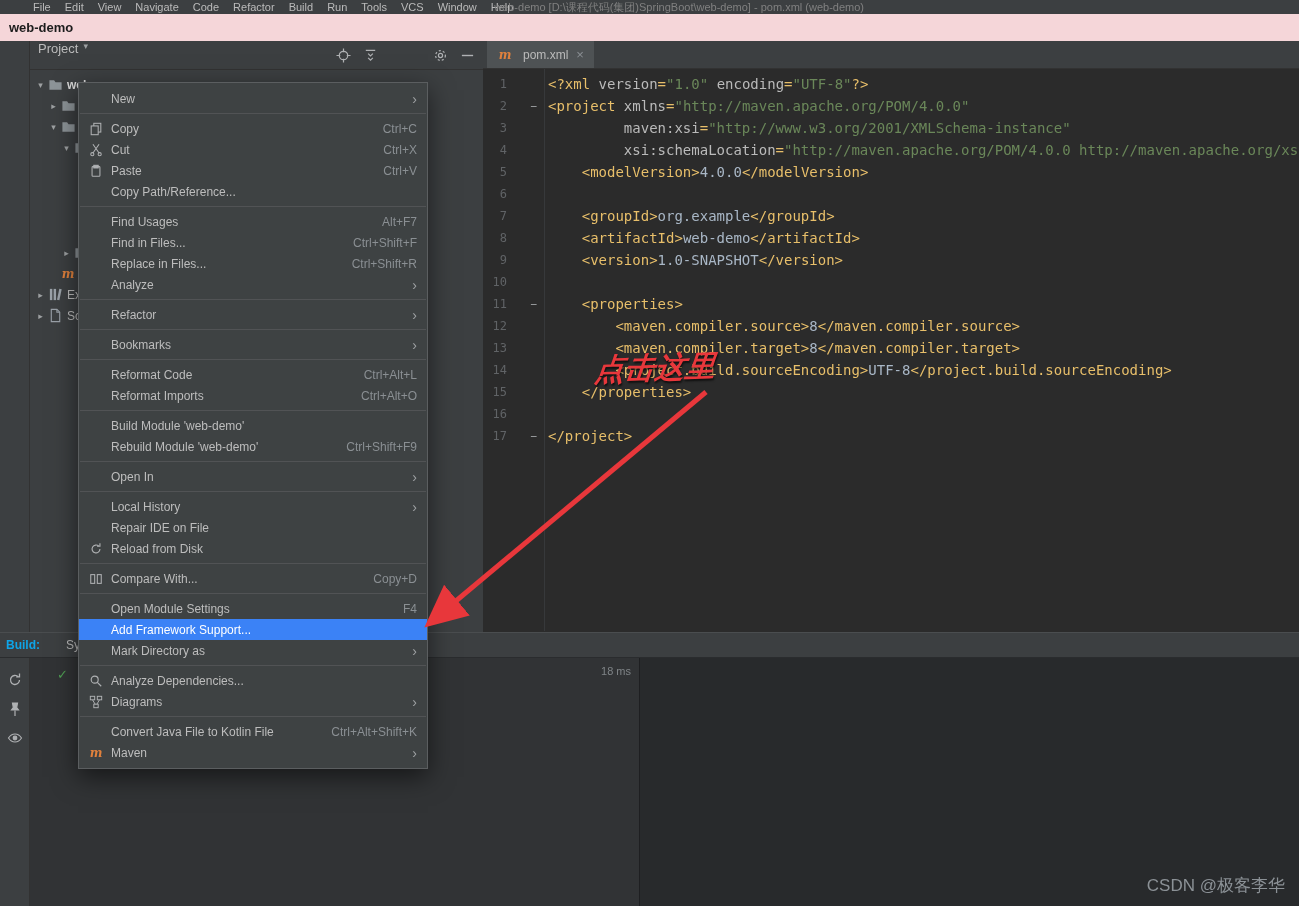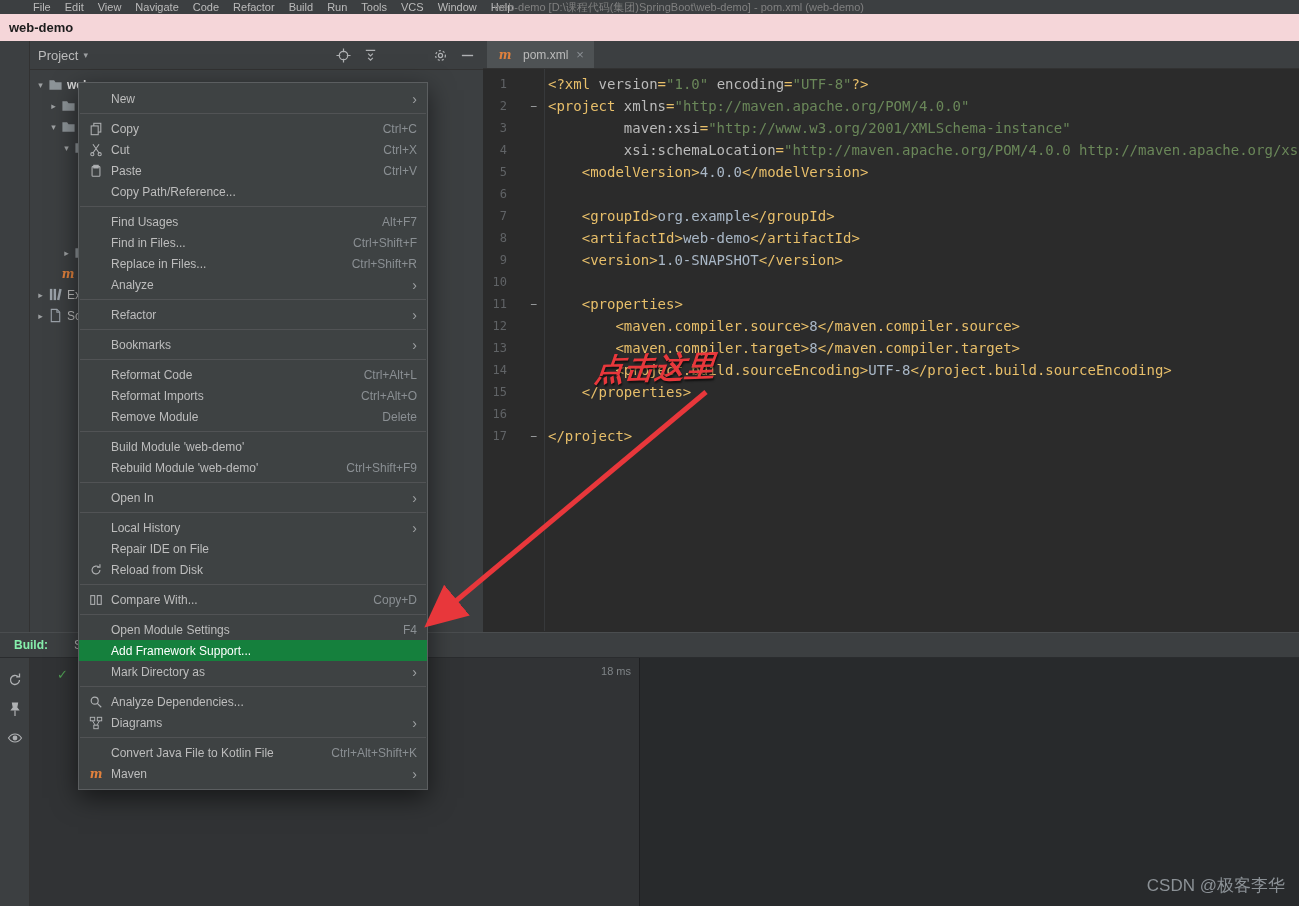--- a/index.html
+++ b/index.html
@@ -12,21 +12,21 @@
   .mb-item{padding:0 7px;color:#bbbbbb;white-space:nowrap;}
   .mb-title{position:absolute;left:50%;transform:translateX(-42%);color:#808080;white-space:nowrap;}
   
   .navbar{position:absolute;top:14px;left:0;right:0;height:27px;background:#f5d6d9;
     display:flex;align-items:center;padding-left:9px;box-sizing:border-box;}
   .navbar .crumb{color:#1c1c1c;font-weight:bold;font-size:13px;}
   
   .activity-bar{position:absolute;top:41px;left:0;width:30px;height:591px;background:#3c3f41;border-right:1px solid #323232;box-sizing:border-box;}
   
   .project-panel{position:absolute;top:41px;left:30px;width:453px;height:591px;background:#3c3f41;box-sizing:border-box;}
-  .project-header{height:29px;display:flex;align-items:center;padding:0 8px;border-bottom:1px solid #323232;box-sizing:border-box;}
+  .project-header{height:29px;display:flex;padding:0 8px;border-bottom:1px solid #323232;box-sizing:border-box;}
   .ph-title{font-size:13px;color:#bbbbbb;}
   .ph-caret{margin-left:5px;font-size:9px;color:#9da0a2;}
   .ph-icons{display:flex;align-items:center;gap:11px;margin-left:auto;}
   .ph-gap{width:32px;}
   .icon-btn{width:16px;height:16px;display:flex;align-items:center;justify-content:center;}
   .icon-btn svg{display:block;}
   .project-tree{padding-top:4px;font-size:12px;}
   .tree-row{height:21px;display:flex;align-items:center;white-space:nowrap;overflow:hidden;}
   .tree-chevron{width:13px;font-size:9px;color:#9da0a2;text-align:center;flex:none;}
   .tree-icon{width:16px;height:16px;margin-right:4px;flex:none;display:flex;align-items:center;justify-content:center;}
@@ -48,35 +48,35 @@
   .code-line{height:22px;line-height:22px;white-space:pre;padding-left:3px;}
   .tk-tag{color:#e8bf6a;}
   .tk-attr{color:#bababa;}
   .tk-str{color:#6a8759;}
   .tk-text{color:#a9b7c6;}
   .tk-plain{color:#a9b7c6;}
   
   .build-panel{position:absolute;top:632px;left:0;right:0;bottom:0;background:#313335;}
   .build-header{height:26px;background:#3c3f41;border-top:1px solid #4a4d4f;border-bottom:1px solid #2a2c2e;
     display:flex;align-items:center;font-size:12px;box-sizing:border-box;}
-  .build-label{padding-left:14px;color:#86efac;font-weight:bold;}
+  .build-label{padding-left:6px;color:#0ea5e9;font-weight:bold;}
   .build-tab{margin-left:26px;color:#bbbbbb;}
   .build-body{position:absolute;top:26px;left:0;right:0;bottom:0;display:flex;}
   .build-toolbar{width:30px;flex:none;background:#3c3f41;border-right:1px solid #323232;
     display:flex;flex-direction:column;align-items:center;padding-top:14px;gap:13px;box-sizing:border-box;}
   .build-left{width:610px;flex:none;background:#313335;position:relative;border-right:1px solid #1e1f21;box-sizing:border-box;}
   .build-duration{position:absolute;top:7px;right:8px;font-size:11px;color:#7f8487;}
   .build-check-row{position:absolute;top:9px;left:27px;display:flex;align-items:center;}
   .check{color:#4f9f53;font-size:13px;}
   .build-right{flex:1;background:#282a2c;}
   
   .context-menu{position:absolute;top:74px;left:78px;width:350px;z-index:50;background:#3e4243;
     border:1px solid #5b5e60;box-shadow:0 8px 24px rgba(0,0,0,.55);padding:5px 0;font-size:12px;color:#bdbdbd;box-sizing:border-box;margin-top:8px;}
   .menu-item{height:21px;display:flex;align-items:center;padding:0 10px 0 8px;}
-  .menu-item.selected{background:#15803d;color:#ffffff;}
+  .menu-item.selected{background:#3b82f6;color:#ffffff;}
   .mi-icon{width:18px;height:16px;margin-right:6px;flex:none;display:flex;align-items:center;justify-content:center;}
   .mi-label{white-space:nowrap;}
   .mi-spacer{flex:1;}
   .mi-shortcut{color:#8a8f93;white-space:nowrap;}
   .mi-arrow{color:#9da0a2;margin-left:10px;font-size:14px;line-height:14px;}
   .menu-divider{height:1px;background:#515355;margin:4px 1px;}
   
   .annotation-layer{position:absolute;inset:0;z-index:60;pointer-events:none;}
   .annotation-text{position:absolute;left:595px;top:348px;font-size:30px;font-weight:bold;font-style:italic;
     color:#e8373b;transform:skewX(-8deg) rotate(-2deg);text-shadow:1px 2px 2px rgba(0,0,0,.65);white-space:nowrap;}
@@ -466,26 +466,20 @@
         <span class="mi-label">Reformat Code</span>
         <span class="mi-spacer"></span>
         <span class="mi-shortcut">Ctrl+Alt+L</span>
       </div>
       <div class="menu-item">
         <span class="mi-icon"></span>
         <span class="mi-label">Reformat Imports</span>
         <span class="mi-spacer"></span>
         <span class="mi-shortcut">Ctrl+Alt+O</span>
       </div>
-      <div class="menu-item">
-        <span class="mi-icon"></span>
-        <span class="mi-label">Remove Module</span>
-        <span class="mi-spacer"></span>
-        <span class="mi-shortcut">Delete</span>
-      </div>
       <div class="menu-divider"></div>
       <div class="menu-item">
         <span class="mi-icon"></span>
         <span class="mi-label">Build Module 'web-demo'</span>
         <span class="mi-spacer"></span>
       </div>
       <div class="menu-item">
         <span class="mi-icon"></span>
         <span class="mi-label">Rebuild Module 'web-demo'</span>
         <span class="mi-spacer"></span>

